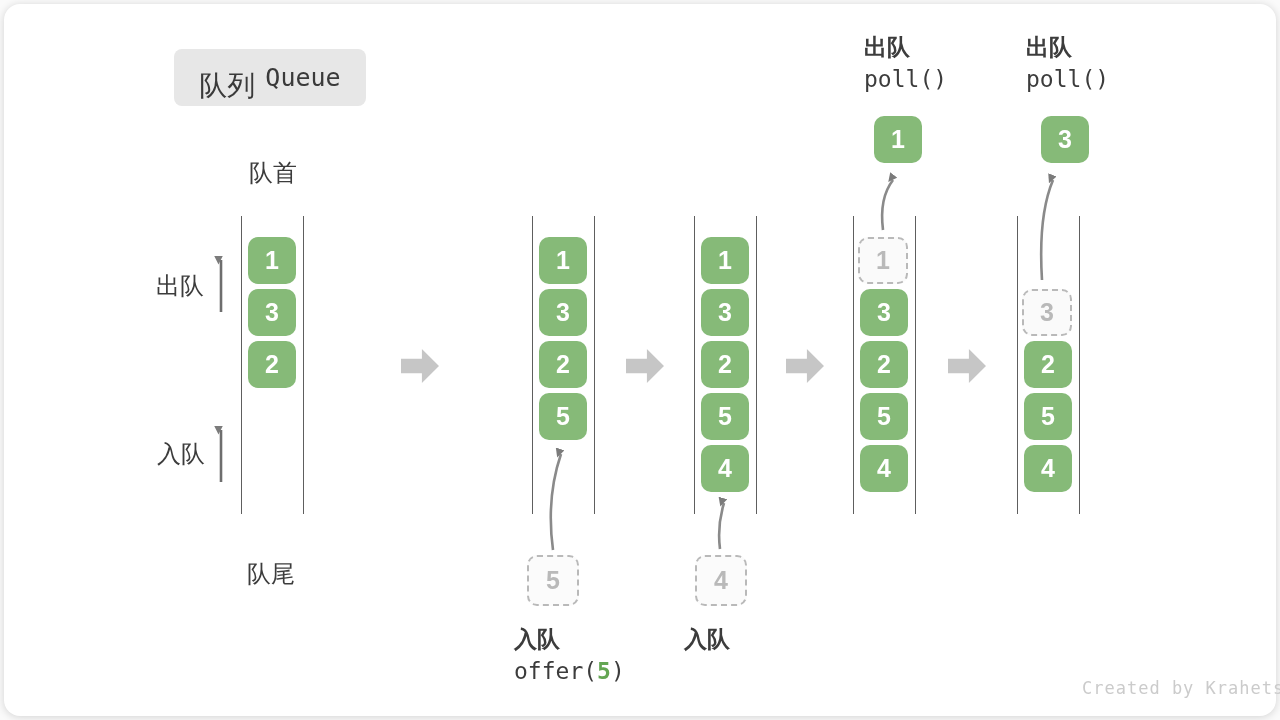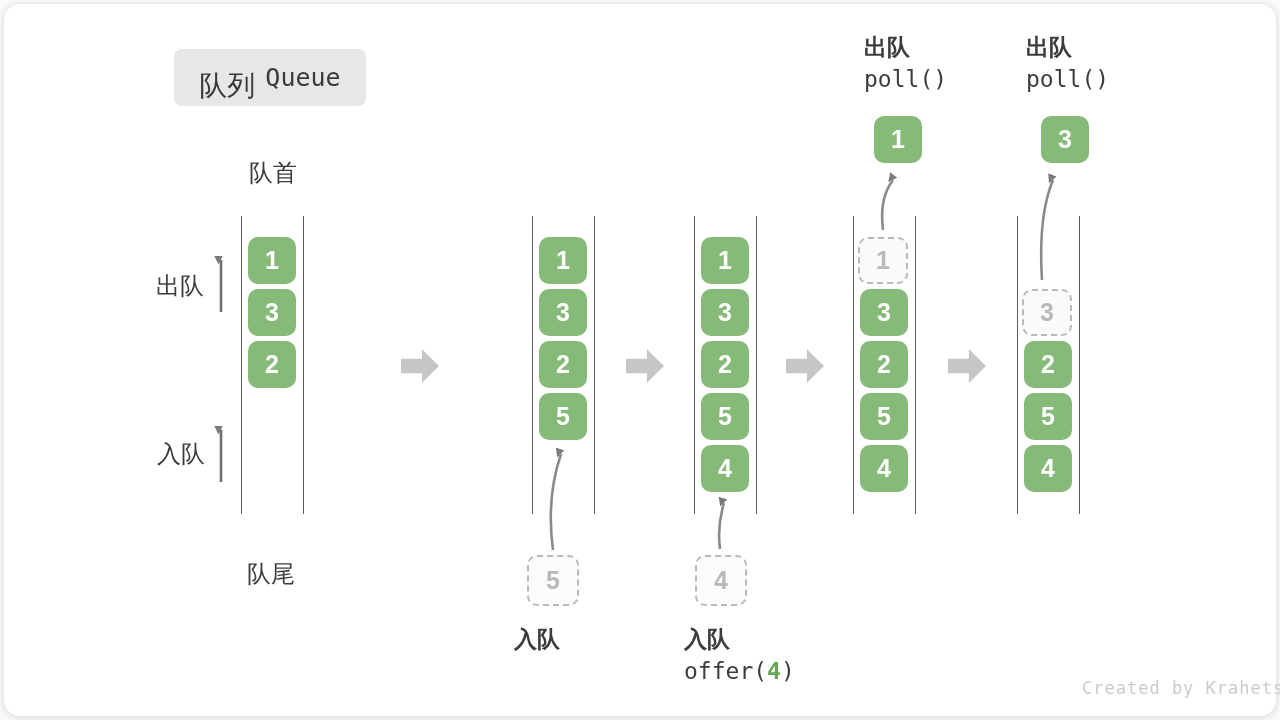--- a/index.html
+++ b/index.html
@@ -135,24 +135,24 @@
   </div>
 
   <div class="float-box green" style="left:870px;top:112px;">1</div>
   <div class="float-box green" style="left:1037px;top:112px;">3</div>
 
   <div class="float-box dashed" style="left:523px;top:551px;">5</div>
   <div class="float-box dashed" style="left:691px;top:551px;">4</div>
 
   <div class="op" style="left:510px;top:620px;">
     <div class="op-label">入队</div>
+    <div class="op-code"><span>offer(</span><span class="op-arg">5</span><span>)</span></div>
   </div>
   <div class="op" style="left:680px;top:620px;">
     <div class="op-label">入队</div>
-    <div class="op-code"><span>offer(</span><span class="op-arg">4</span><span>)</span></div>
   </div>
 
   <svg class="overlay" width="1280" height="720" viewBox="0 0 1280 720">
     <defs>
       <marker id="ah" markerWidth="9" markerHeight="9" refX="4.5" refY="7" orient="auto-start-reverse" markerUnits="userSpaceOnUse">
         <path d="M4.5,0 L9,9 L0,9 Z" fill="#7b7b7b" transform="rotate(-90 4.5 4.5)"></path>
       </marker>
     </defs>
 
     <path d="M217,308 L217,256" stroke="#6e6e6e" stroke-width="2.6" fill="none" marker-end="url(#ah)"></path>

